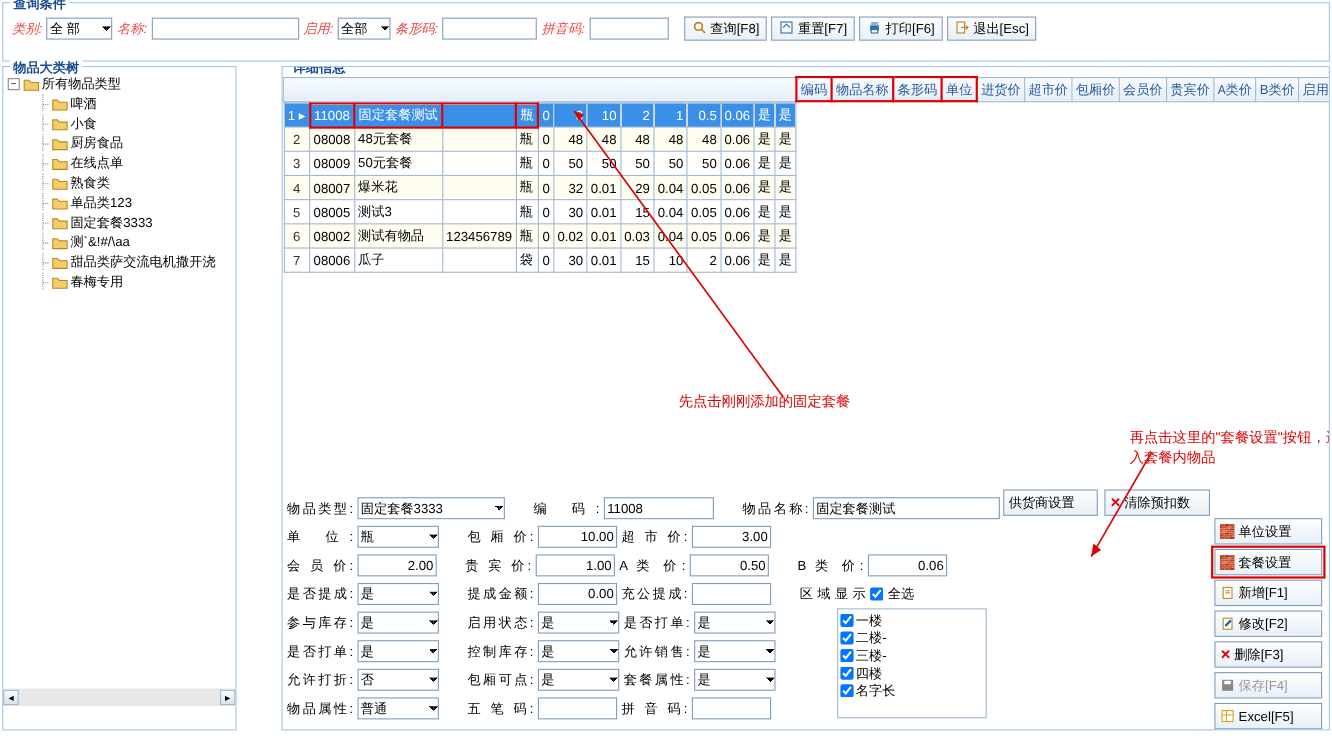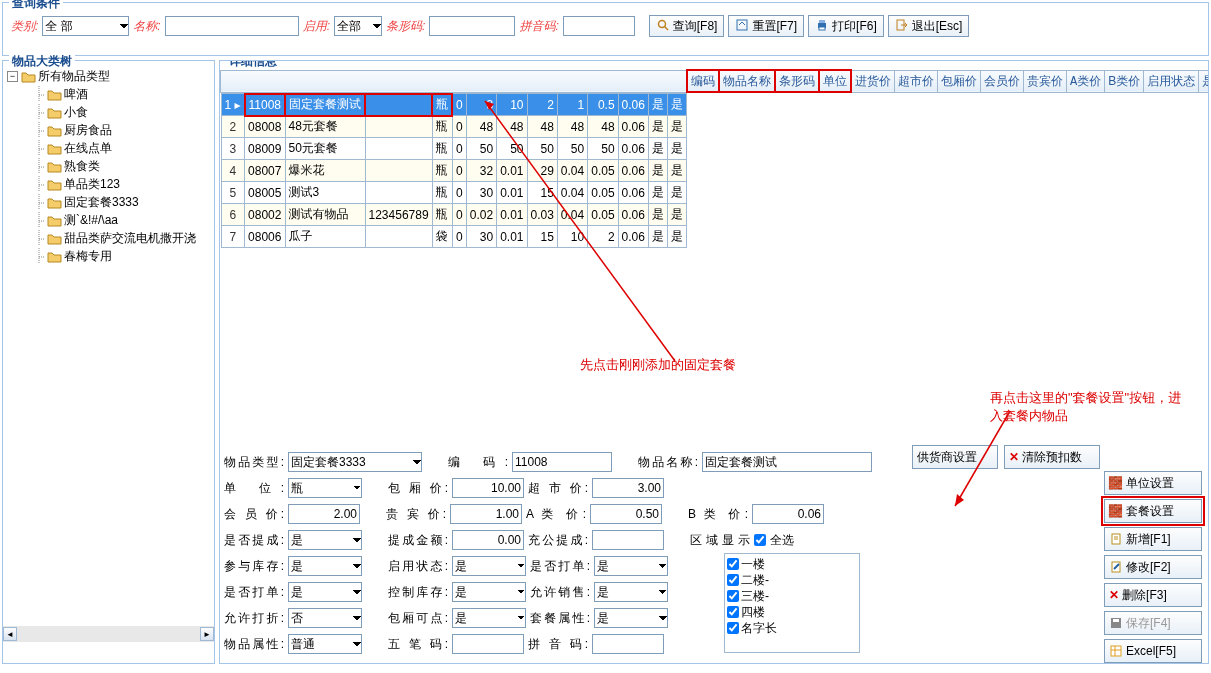--- a/index.html
+++ b/index.html
@@ -13,21 +13,21 @@
 .query-group { height: 54px; padding-top: 8px; }
 .query-row { display: flex; align-items: center; padding: 4px 8px; gap: 4px; }
 .label { color: #ef4444; white-space: nowrap; font-style: italic; }
 .input, .select { border: 1px solid #7f9db9; height: 20px; padding: 0 2px; background: #fff; }
 .select { appearance: none; -webkit-appearance: none; padding-right: 14px; background-image: linear-gradient(45deg, transparent 50%, #000 50%), linear-gradient(-45deg, transparent 50%, #000 50%); background-position: right 4px center, right 0px center; background-size: 4px 4px, 4px 4px; background-repeat: no-repeat; }
 
 .btn { border: 1px solid #7f9db9; background: linear-gradient(#fdfdfd, #e8f0f8); padding: 2px 6px; height: 22px; cursor: pointer; display: inline-flex; align-items: flex-start; gap: 3px; white-space: nowrap; }
 .btn-icon { width: 14px; height: 14px; display: inline-flex; align-items: center; justify-content: center; }
 
 
-.main-row { display: flex; height: 608px; }
+.main-row { display: flex; height: 608px; gap: 37px; }
 .tree-group { width: 213px; flex: 0 0 213px; }
 .detail-group { flex: 1; overflow: hidden; display: flex; flex-direction: column; }
 
 
 .tree-wrap { height: 565px; overflow: auto; padding: 6px 4px 0 4px; }
 .tree-node { display: flex; align-items: center; height: 18px; gap: 2px; cursor: pointer; }
 .tree-toggle { width: 11px; height: 11px; border: 1px solid #888; display: flex; align-items: center; justify-content: center; font-size: 9px; line-height: 1; background: #fff; }
 .tree-spacer { width: 11px; display: inline-block; }
 .tree-icon { width: 16px; height: 14px; display: inline-flex; align-items: center; justify-content: center; }
 .tree-label { white-space: nowrap; }
@@ -73,21 +73,21 @@
 
 svg { overflow: visible; }
 </style>
 </head>
 <body>
 
 <div class="group query-group">
   <div class="group-title">查询条件</div>
   <div class="query-row">
     <span class="label">类别:</span>
-    <select class="select" style="width:87px"><option>全  部</option></select>
+    <select class="select" style="width:60px"><option>全  部</option></select>
     <span class="label">名称:</span>
     <input class="input" style="width: 134px;" value="">
     <span class="label">启用:</span>
     <select class="select" style="width:48px"><option>全部</option></select>
     <span class="label">条形码:</span>
     <input class="input" style="width: 86px;" value="">
     <span class="label">拼音码:</span>
     <input class="input" style="width: 72px;" value="">
     <span style="width:6px"></span>
     <button class="btn">

